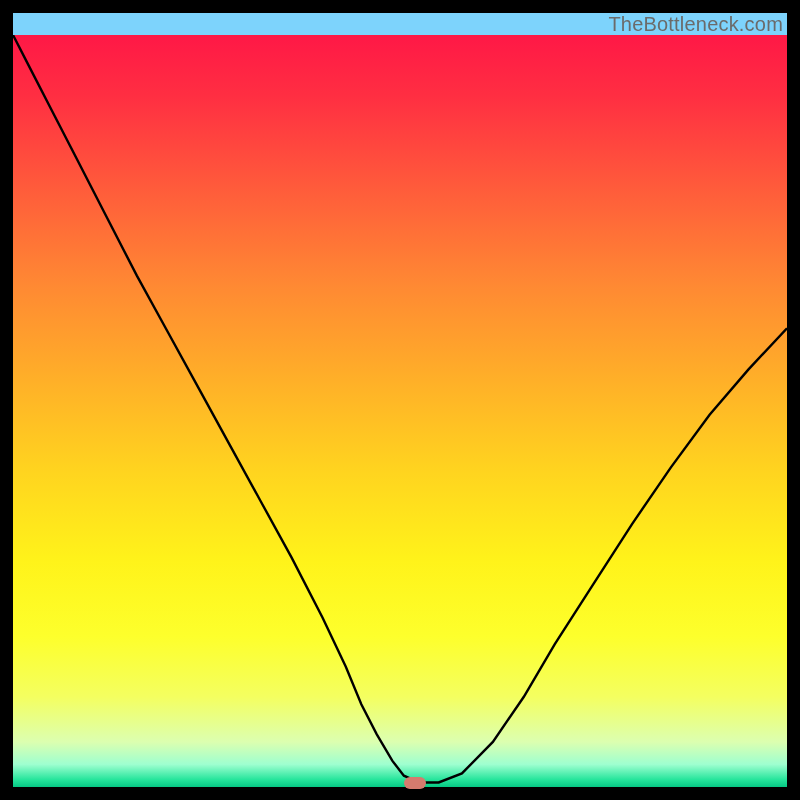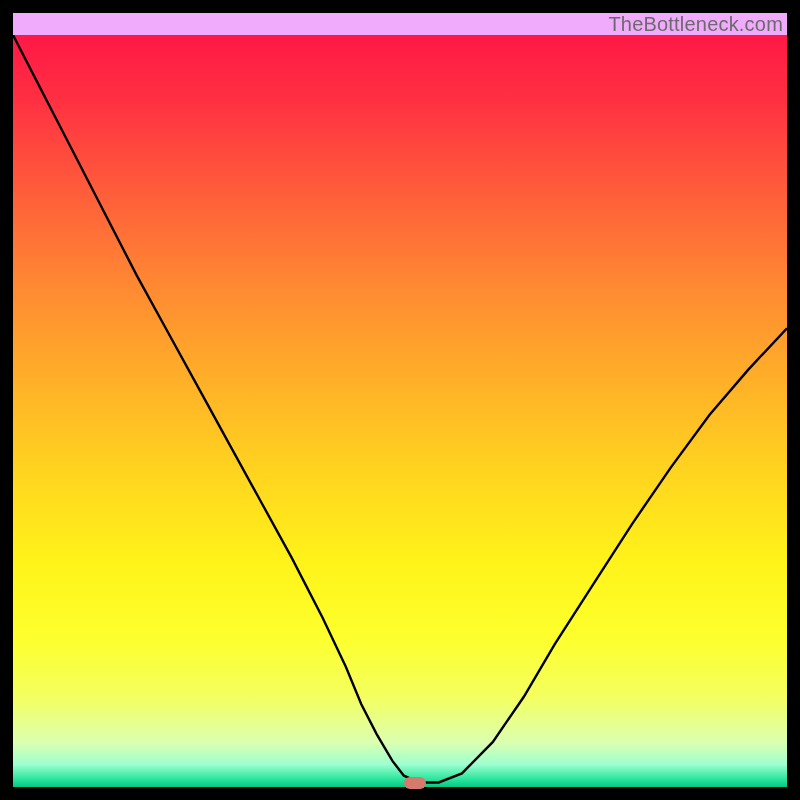--- a/index.html
+++ b/index.html
@@ -10,21 +10,21 @@
     background: #000000;
     overflow: hidden;
     font-family: Arial, Helvetica, sans-serif;
   }
   .frame {
     position: absolute;
     left: 13px;
     top: 13px;
     width: 774px;
     height: 774px;
-    background: #f0abfc;
+    background: #7dd3fc;
     text-align: center;
   }
   .plot-area {
     position: absolute;
     left: 0;
     top: 22px;
     width: 774px;
     height: 752px;
     background: linear-gradient(
       to bottom,

